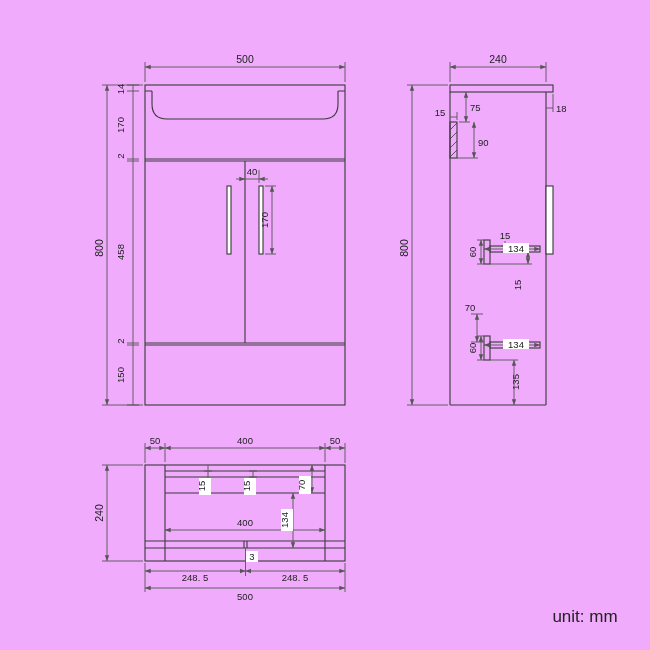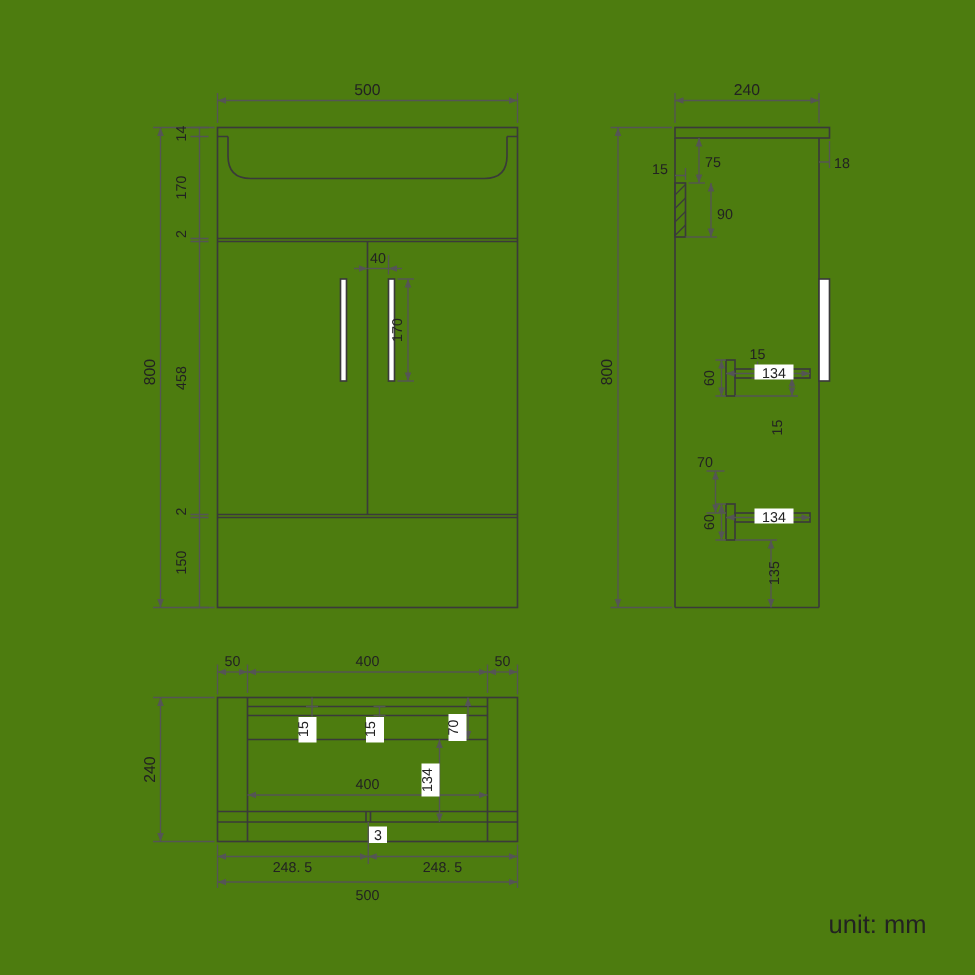--- a/index.html
+++ b/index.html
@@ -1,16 +1,16 @@
 <!DOCTYPE html>
 <html><head>
 <meta charset="utf-8">
 <style>
   html,body{margin:0;padding:0;background:#ffffff;}
-  .page{width:650px;height:650px;position:relative;background:#4d7c0f;overflow:hidden;}
+  .page{width:650px;height:650px;position:relative;background:#f0abfc;overflow:hidden;}
   svg{display:block;}
   text{font-family:"Liberation Sans",sans-serif;fill:#222;}
 </style>
 </head>
 <body>
 
 <div class="page">
 <svg width="650" height="650" viewBox="0 0 650 650">
   <defs>
     <marker id="arw" viewBox="0 0 10 10" refX="9" refY="5" markerWidth="7" markerHeight="7" orient="auto-start-reverse">

